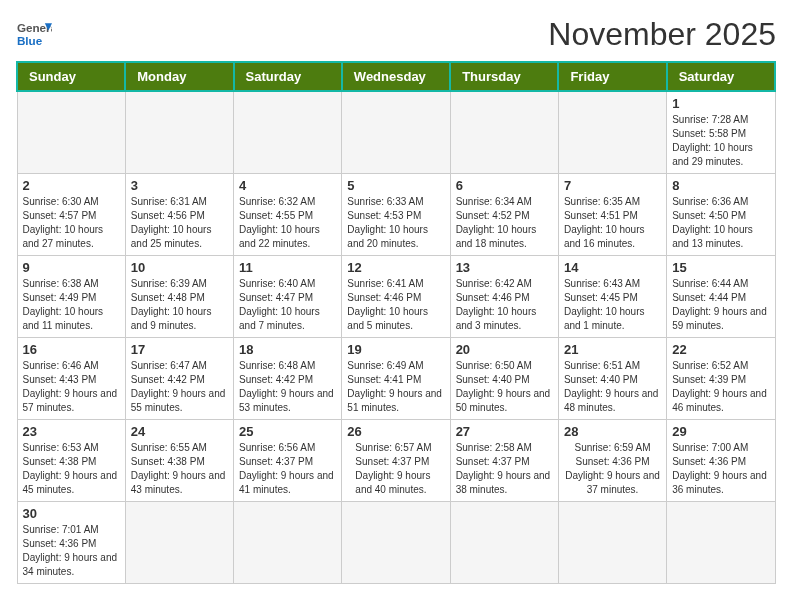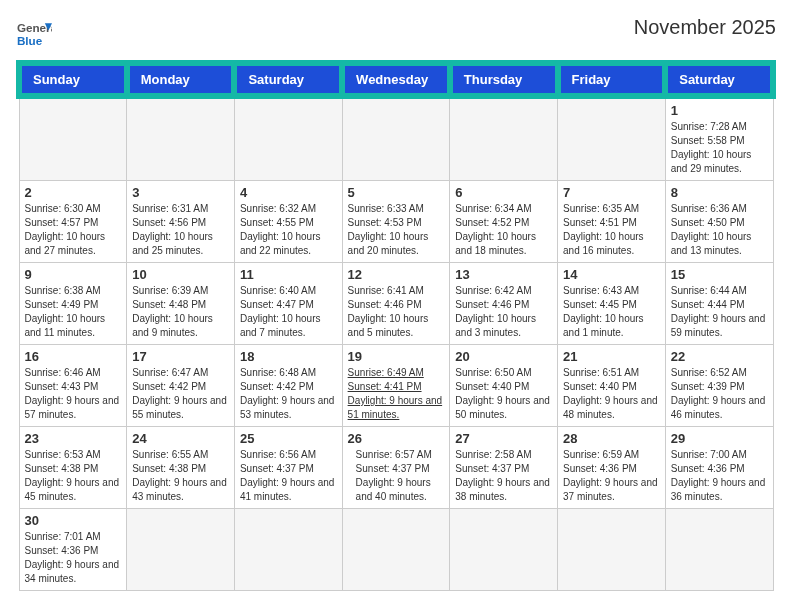--- a/index.html
+++ b/index.html
@@ -22,41 +22,41 @@
       gap: 4px;
     }
     .logo-icon {
       width: 36px;
       height: 36px;
     }
     .title-area {
       text-align: right;
     }
     .month-title {
-      font-size: 20px;
+      font-size: 32px;
       color: #333;
       font-weight: normal;
     }
     .location-title {
       font-size: 14px;
       color: #555;
     }
     .calendar {
       width: 100%;
       border-collapse: collapse;
       border: 1px solid #ccc;
     }
     .calendar th {
-      background-color: #1d4ed8;
+      background-color: #4d7c0f;
       color: #fff;
       text-align: left;
       padding: 6px 11px;
       font-size: 13px;
       font-weight: bold;
-      border: 6px solid #14b8a6;
+      border: 2px solid #14b8a6;
     }
     .calendar td {
       vertical-align: top;
       border: 1px solid #ccc;
       padding: 4px 5px;
       font-size: 11px;
       color: #333;
       width: calc(100% / 7);
       min-height: 72px;
       background: #fff;
@@ -228,21 +228,21 @@
 Daylight: 9 hours and 55 minutes.</div>
         </td>
         <td>
           <span class="day-number">18</span>
           <div class="day-info" style="white-space: pre-line;">Sunrise: 6:48 AM
 Sunset: 4:42 PM
 Daylight: 9 hours and 53 minutes.</div>
         </td>
         <td>
           <span class="day-number">19</span>
-          <div class="day-info" style="white-space: pre-line; text-decoration: underline;">Sunrise: 6:49 AM
+          <div class="day-info" style="white-space: pre-line;">Sunrise: 6:49 AM
 Sunset: 4:41 PM
 Daylight: 9 hours and 51 minutes.</div>
         </td>
         <td>
           <span class="day-number">20</span>
           <div class="day-info" style="white-space: pre-line;">Sunrise: 6:50 AM
 Sunset: 4:40 PM
 Daylight: 9 hours and 50 minutes.</div>
         </td>
         <td>
@@ -284,21 +284,21 @@
 Daylight: 9 hours and 40 minutes.</div>
         </td>
         <td>
           <span class="day-number">27</span>
           <div class="day-info" style="white-space: pre-line;">Sunrise: 2:58 AM
 Sunset: 4:37 PM
 Daylight: 9 hours and 38 minutes.</div>
         </td>
         <td>
           <span class="day-number">28</span>
-          <div class="day-info" style="white-space: pre-line;">Sunrise: 6:59 AM
+          <div class="day-info" style="white-space: pre-line; text-align: center;">Sunrise: 6:59 AM
 Sunset: 4:36 PM
 Daylight: 9 hours and 37 minutes.</div>
         </td>
         <td>
           <span class="day-number">29</span>
           <div class="day-info" style="white-space: pre-line;">Sunrise: 7:00 AM
 Sunset: 4:36 PM
 Daylight: 9 hours and 36 minutes.</div>
         </td>
       </tr>

